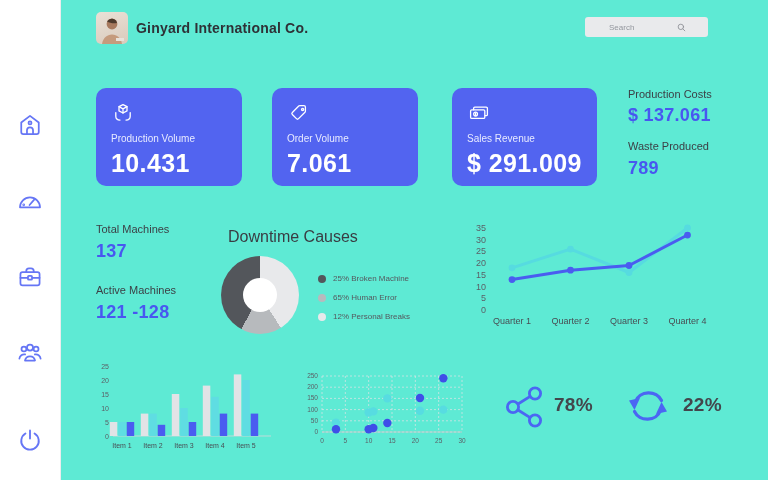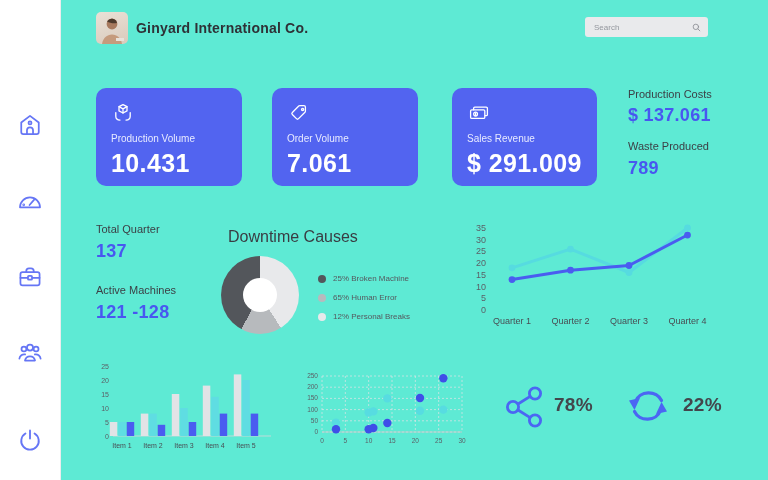--- a/index.html
+++ b/index.html
@@ -7,21 +7,21 @@
        font-family:"Liberation Sans",sans-serif;color:#33363b;}
   
   .sidebar{position:absolute;left:0;top:0;width:60px;height:480px;background:#fff;border-right:1px solid #ececee;}
   .side-ic{position:absolute;left:16px;width:28px;height:28px;border:none;background:transparent;padding:0;cursor:pointer;}
   .side-ic svg{width:28px;height:28px;display:block;}
   
   .avatar{position:absolute;left:96px;top:12px;width:32px;height:32px;border-radius:5px;overflow:hidden;
           background:linear-gradient(160deg,#eae1d7,#d9cabb);cursor:pointer;}
   .page-title{position:absolute;left:136px;top:20px;font-size:14px;font-weight:700;color:#2e3136;margin:0;letter-spacing:.2px;}
   .search{position:absolute;left:585px;top:17px;width:123px;height:20px;background:#e9eaec;border-radius:3px;
-          display:flex;align-items:center;padding:0 7px;box-sizing:border-box;}
+          display:flex;align-items:center;padding:0 22px;box-sizing:border-box;}
   .search input{flex:1;border:none;background:transparent;outline:none;font-size:8px;color:#55585e;
                 font-family:"Liberation Sans",sans-serif;min-width:0;}
   .search input::placeholder{color:#94979e;}
   .search svg{width:9px;height:9px;flex:none;}
   
   .card{position:absolute;top:88px;width:146px;height:98px;border-radius:10px;background:#5264f0;color:#fff;
         padding:13px 15px;box-sizing:border-box;}
   .card.c1{left:96px}.card.c2{left:272px}.card.c3{left:452px;width:145px}
   .card-ic svg{width:24px;height:24px;display:block;}
   .card-label{font-size:10px;color:#e7eaff;margin-top:8px;}
@@ -142,21 +142,21 @@
       </div>
     <div class="card-label">Sales Revenue</div>
     <div class="card-value">$ 291.009</div>
   </div>
 
   <div class="stat-label" style="left:628px;top:88px">Production Costs</div>
   <div class="stat-value" style="left:628px;top:105px">$ 137.061</div>
   <div class="stat-label" style="left:628px;top:140px">Waste Produced</div>
   <div class="stat-value" style="left:628px;top:158px">789</div>
 
-  <div class="stat-label" style="left:96px;top:223px">Total Quarter</div>
+  <div class="stat-label" style="left:96px;top:223px">Total Machines</div>
   <div class="stat-value" style="left:96px;top:241px">137</div>
   <div class="stat-label" style="left:96px;top:284px">Active Machines</div>
   <div class="stat-value" style="left:96px;top:302px">121 -128</div>
 
   <h2 class="donut-title">Downtime Causes</h2>
   <div class="donut" style="background: conic-gradient(rgb(232, 233, 235) 0%, rgb(232, 233, 235) 41%, rgb(183, 186, 189) 41%, rgb(183, 186, 189) 58%, rgb(83, 86, 91) 58%, rgb(83, 86, 91) 100%);"></div>
   <div class="legend">
     <div class="legend-item">
       <span class="legend-dot" style="background: rgb(83, 86, 91);"></span>
       <span class="legend-label">25% Broken Machine</span>

